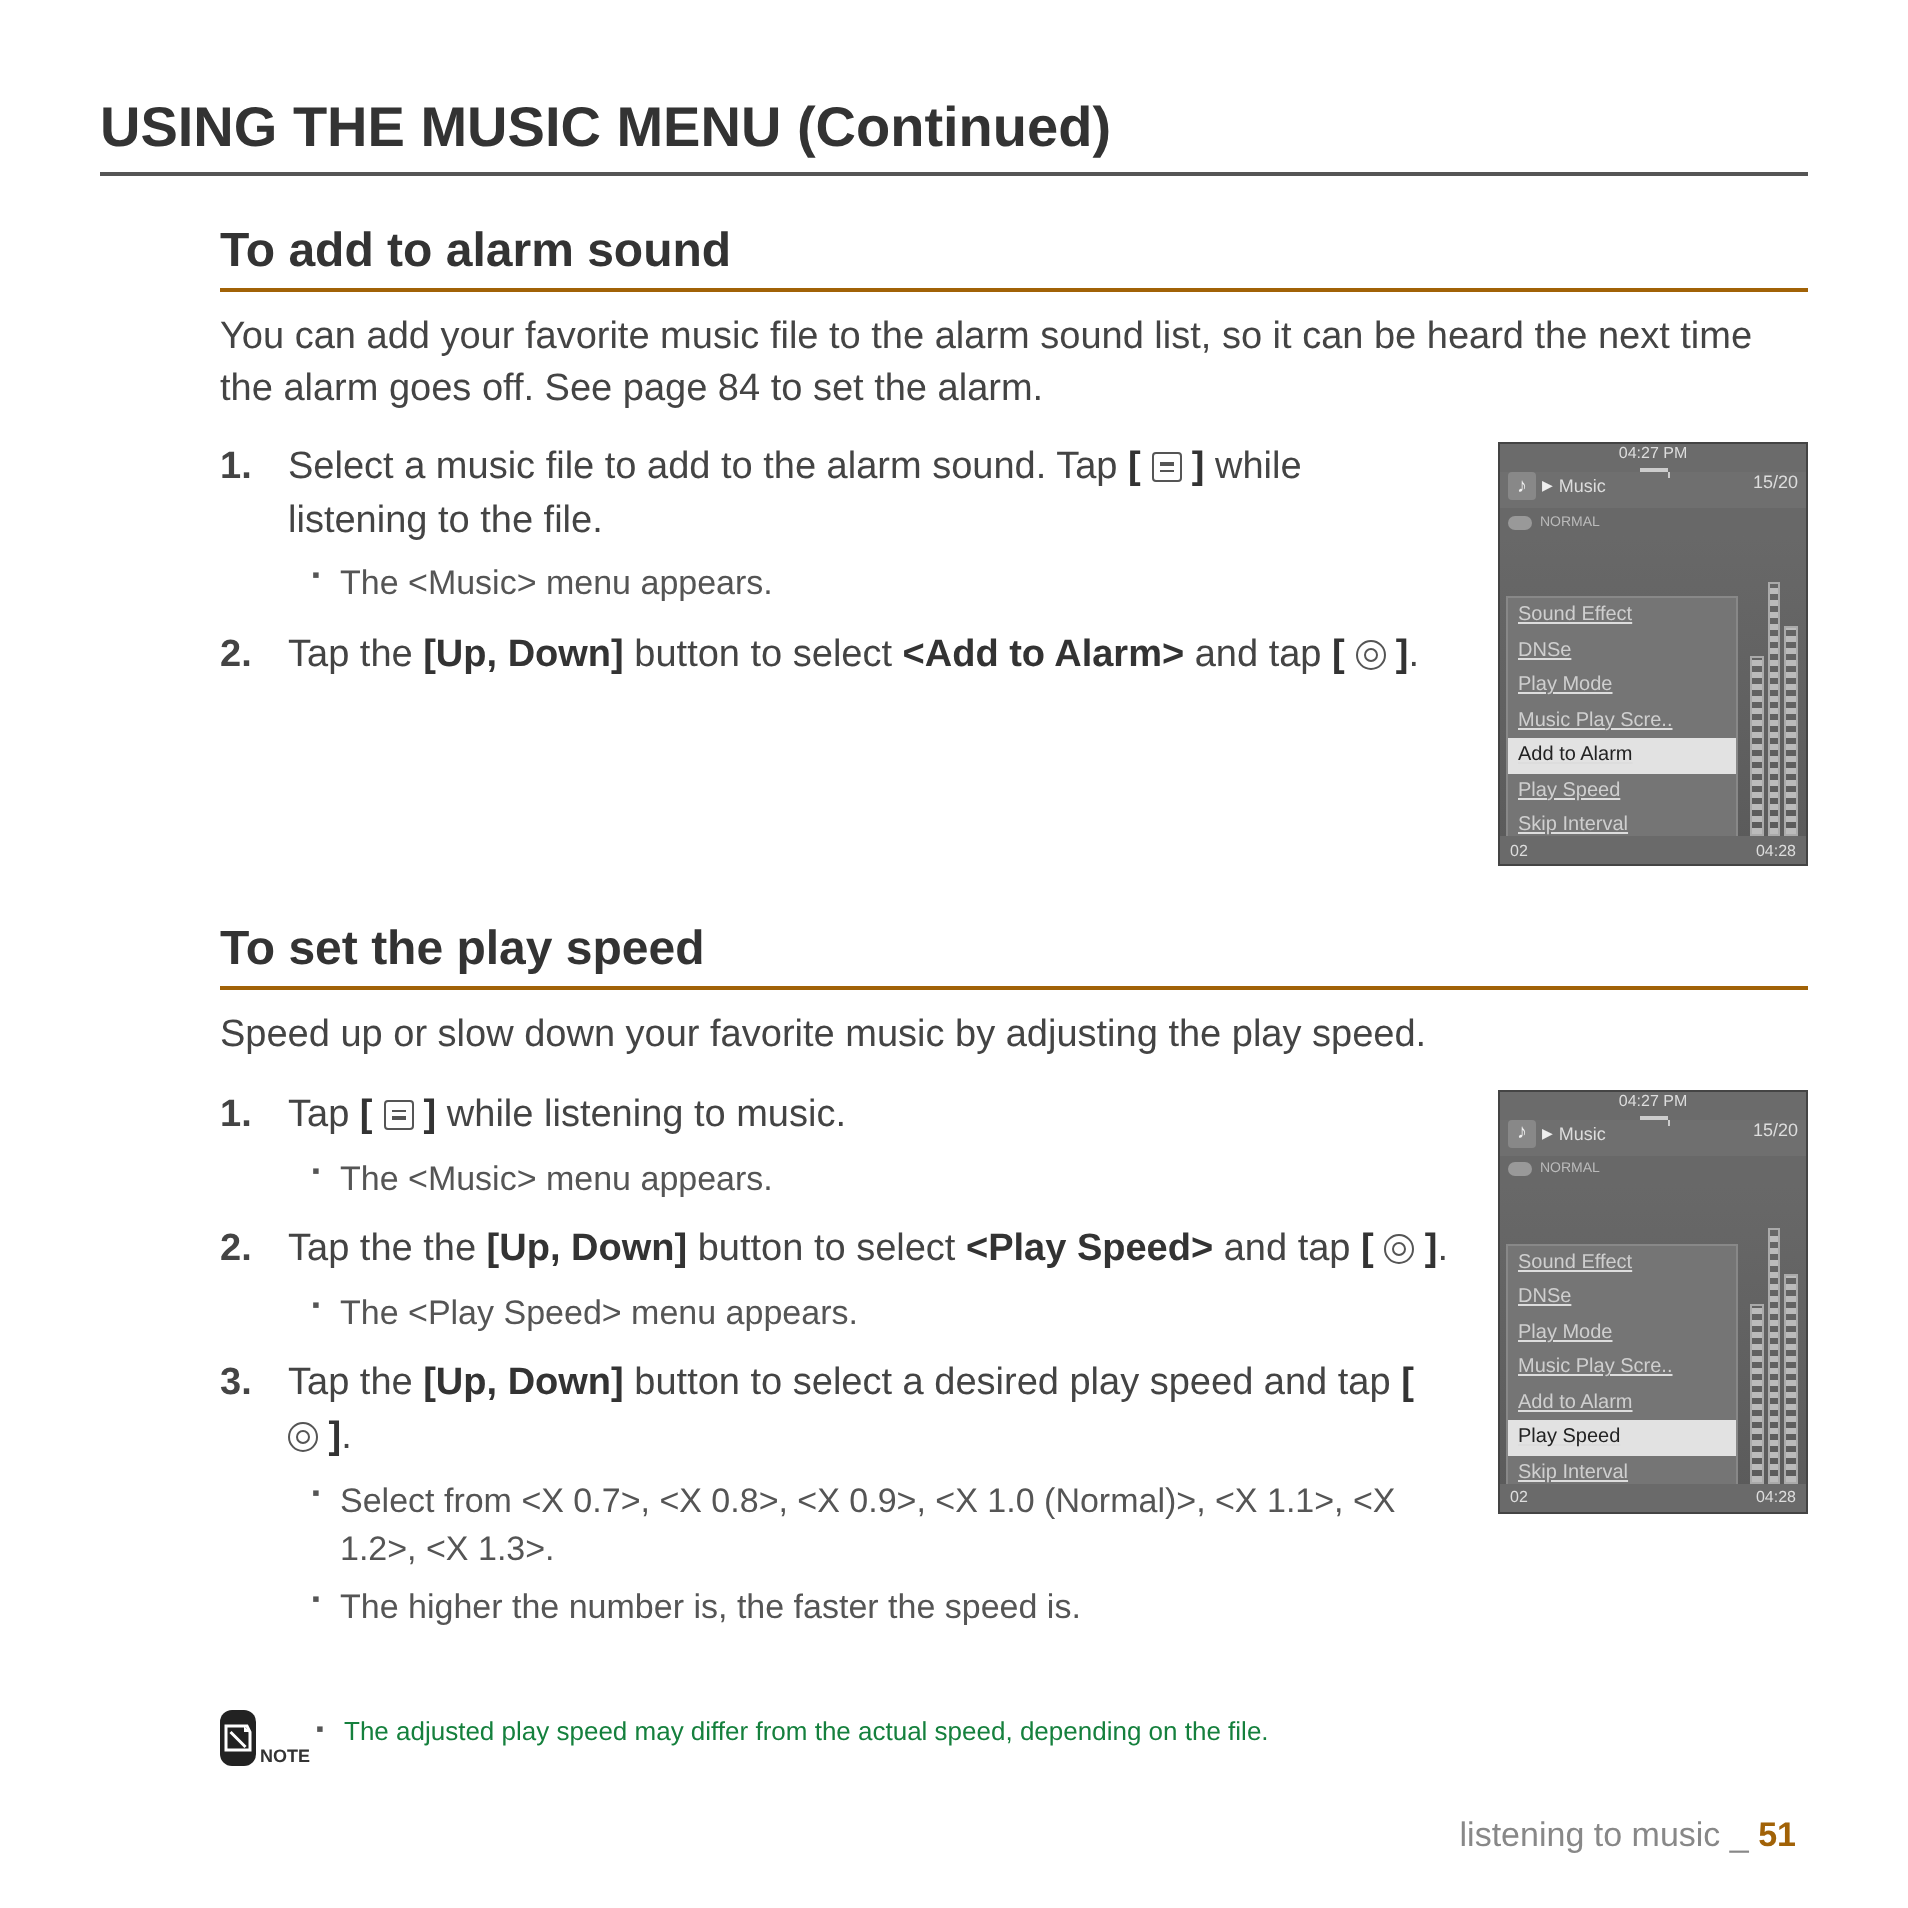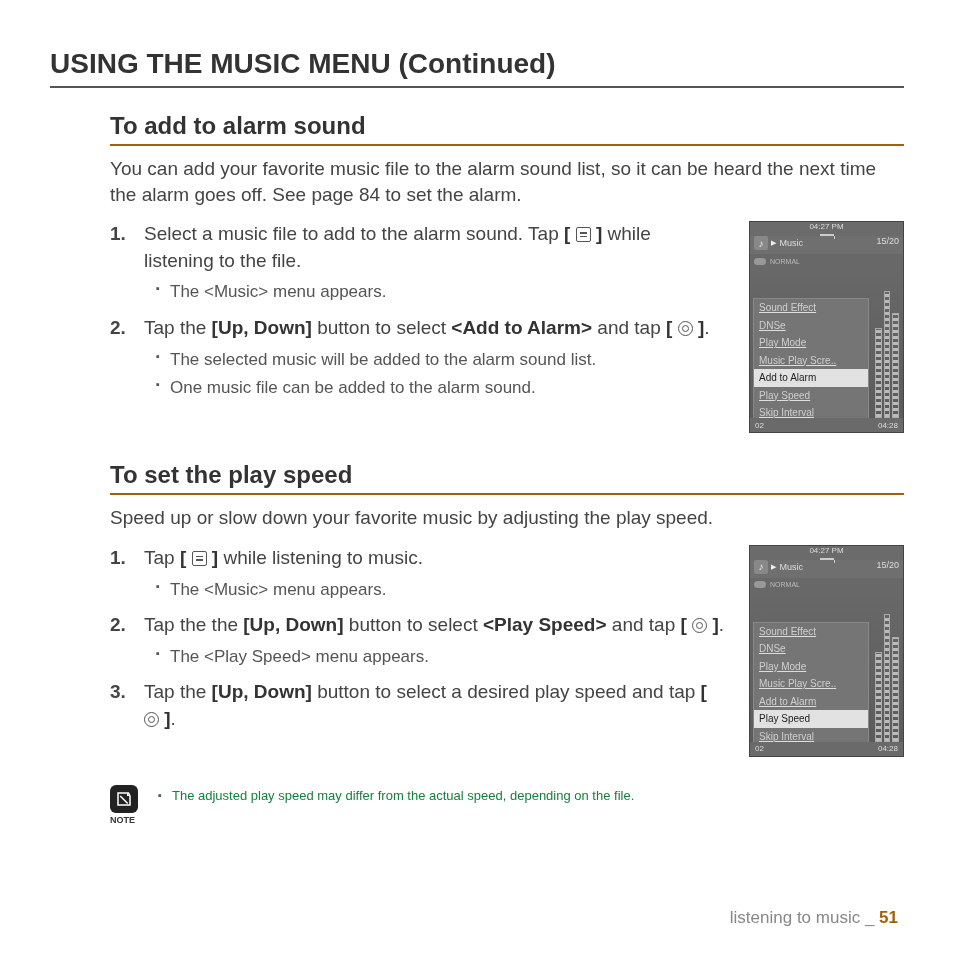--- a/index.html
+++ b/index.html
@@ -158,21 +158,21 @@
   .dev-menu div { padding:2px 5px; color:#cfcfcf; white-space:nowrap; overflow:hidden; line-height:1.35; }
   .dev-menu div.sel { background:#e2e2e2; color:#222; }
   .dev-time {
     position:absolute; left:0; right:0; bottom:0; height:14px;
     display:flex; justify-content:space-between; align-items:center;
     padding:0 5px; font-size:8px; color:#ddd; background:#6a6a6a;margin-top:35px;
   }
   
   .note-row { display:flex; gap:14px; margin-top:8px; padding-left:0; }
   .note-badge {
-    width:34px; display:flex; flex-direction:column; align-items:flex-start; gap:2px;
+    width:34px; display:flex; flex-direction:row; align-items:flex-end; gap:2px;
   }
   .note-badge .sq {
     width:28px; height:28px; border-radius:6px; background:#222;
     display:flex; align-items:center; justify-content:center;
   }
   .note-badge .sq svg { width:18px; height:18px; }
   .note-badge .lbl { font-size:9px; font-weight:bold; color:#333; }
   .note-row ul.sub { padding-left:0; margin-top:2px; }
   .note-row ul.sub > li { font-size:13px; color:#15803d; }
   .footer {
@@ -197,24 +197,20 @@
         <li>
           <span class="num">1.</span>
           <span>Select a music file to add to the alarm sound. Tap </span><b>[ <span class="icon-box"></span> ]</b><span> while listening to the file.</span>
           <ul class="sub">
             <li>The &lt;Music&gt; menu appears.</li>
           </ul>
         </li>
         <li>
           <span class="num">2.</span>
           <span>Tap the </span><b>[Up, Down]</b><span> button to select </span><b>&lt;Add to Alarm&gt;</b><span> and tap </span><b>[ <span class="icon-ring"></span> ]</b>.
-          <ul class="sub">
-            <li>The selected music will be added to the alarm sound list.</li>
-            <li>One music file can be added to the alarm sound.</li>
-          </ul>
         </li>
       </ol>
     </div>
 
     <div class="device">
       <div class="dev-status">
         <span>04:27 PM</span>
         <span class="dev-batt"></span>
       </div>
       <div class="dev-titlebar">
@@ -268,20 +264,24 @@
         <li>
           <span class="num">2.</span>
           <span>Tap the the </span><b>[Up, Down]</b><span> button to select </span><b>&lt;Play Speed&gt;</b><span> and tap </span><b>[ <span class="icon-ring"></span> ]</b>.
           <ul class="sub">
             <li>The &lt;Play Speed&gt; menu appears.</li>
           </ul>
         </li>
         <li>
           <span class="num">3.</span>
           <span>Tap the </span><b>[Up, Down]</b><span> button to select a desired play speed and tap </span><b>[ <span class="icon-ring"></span> ]</b>.
+          <ul class="sub">
+            <li>Select from &lt;X 0.7&gt;, &lt;X 0.8&gt;, &lt;X 0.9&gt;, &lt;X 1.0 (Normal)&gt;, &lt;X 1.1&gt;, &lt;X 1.2&gt;, &lt;X 1.3&gt;.</li>
+            <li>The higher the number is, the faster the speed is.</li>
+          </ul>
         </li>
       </ol>
     </div>
 
     <div class="device">
       <div class="dev-status">
         <span>04:27 PM</span>
         <span class="dev-batt"></span>
       </div>
       <div class="dev-titlebar">

